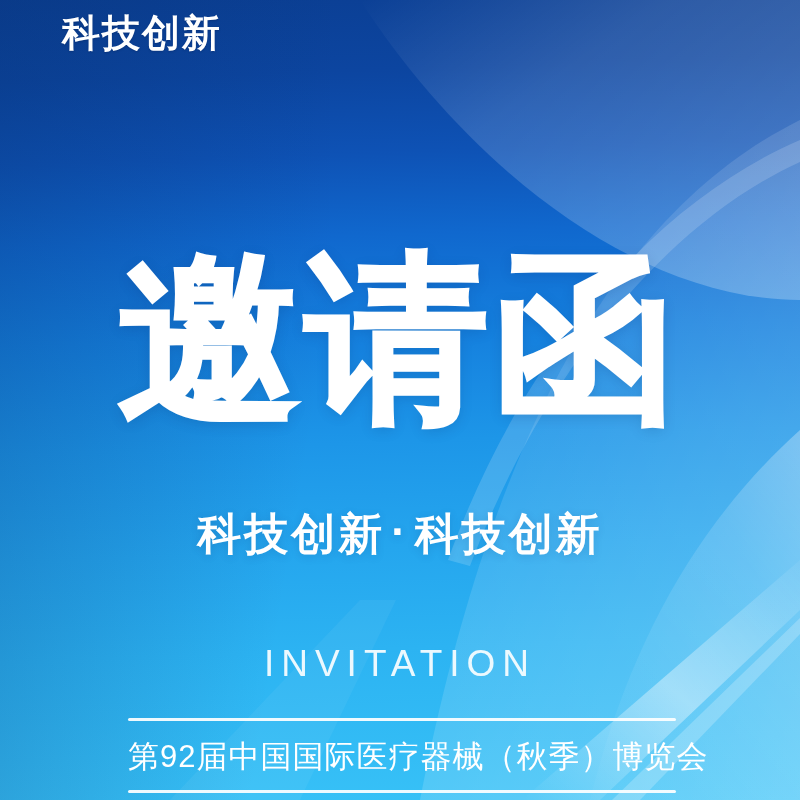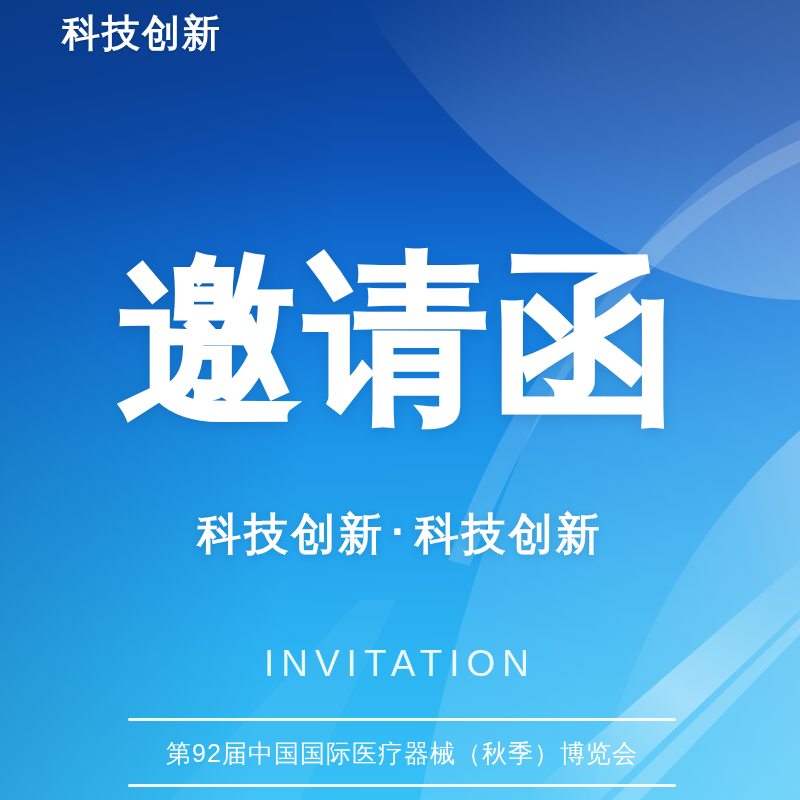--- a/index.html
+++ b/index.html
@@ -131,21 +131,21 @@
   }
   .rule {
     height: 3px;
     width: 100%;
     background: #ffffff;
     opacity: .92;
     border-radius: 2px;
   }
   .event-name {
     color: #ffffff;
-    font-size: 25px;
+    font-size: 31px;
     font-weight: 400;
     letter-spacing: 1px;
     line-height: 1;
     text-align: center;
     padding: 20px 0 18px 0;
     white-space: nowrap;
   }
 </style>
 </head>
 <body>

